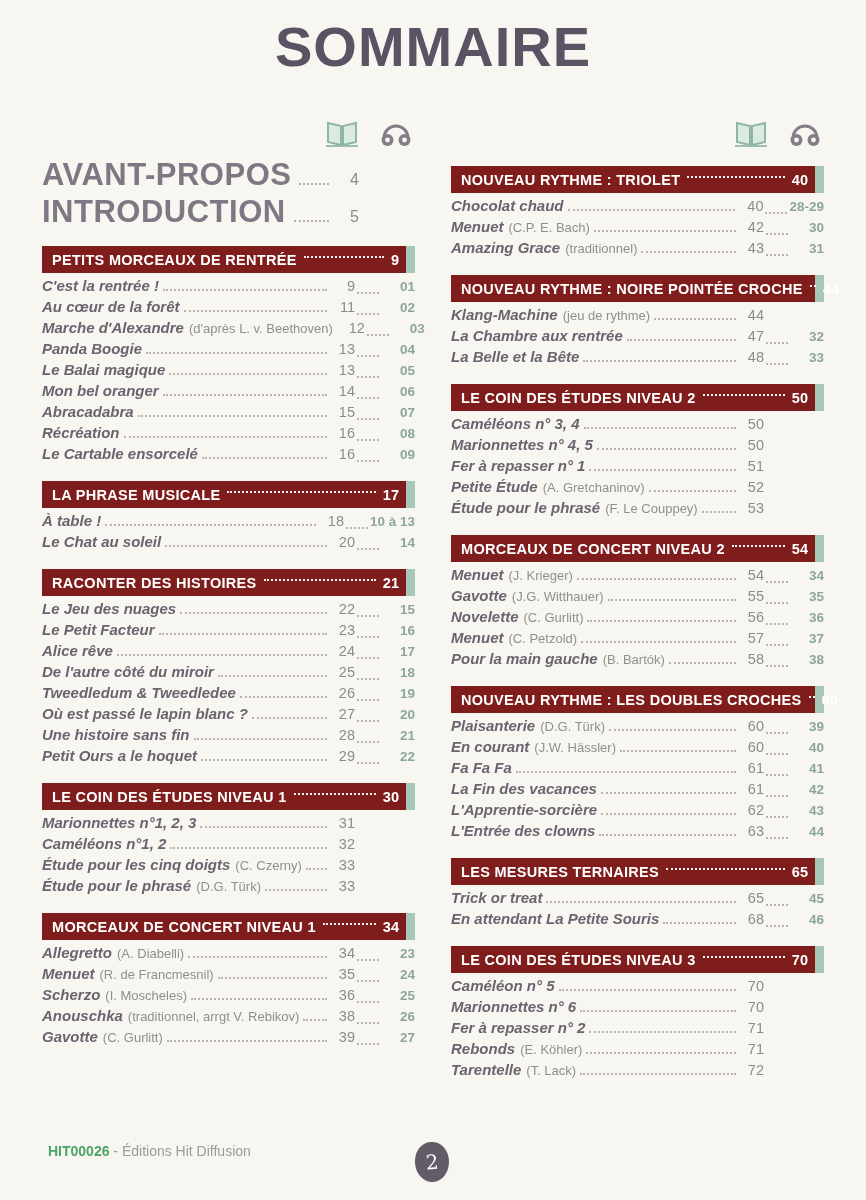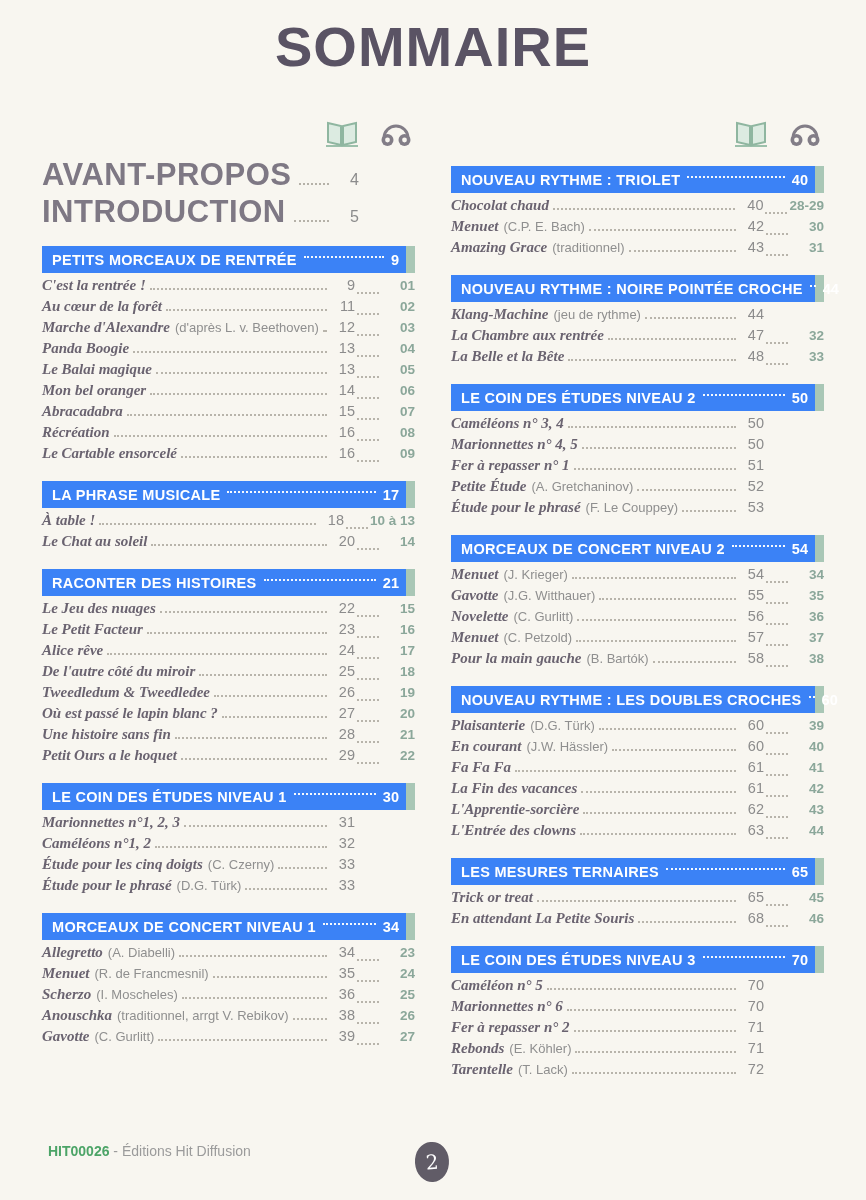--- a/index.html
+++ b/index.html
@@ -22,31 +22,31 @@
   
   .fm{display:flex;align-items:baseline;height:37px;}
   .fm .fl{font-size:31px;font-weight:bold;color:#7e7884;letter-spacing:.5px;white-space:nowrap;}
   .fm .lead{flex:1;border-bottom:2px dotted #b5b1a8;margin:0 6px 6px 8px;min-width:0;}
   .fm .pg{width:24px;text-align:right;color:#8c8c8c;font-size:16px;}
   .fm .gap{width:22px;}
   .fm .trk{width:34px;}
   .fm-wrap{margin-bottom:14px;}
   
   .bar{
-    background:#3b82f6;border-right:9px solid #a9c7b6;
+    background:#7f1d1d;border-right:9px solid #a9c7b6;
     color:#fff;display:flex;align-items:center;
     height:27px;padding:0 7px 0 10px;margin-top:15px;
   }
   .bar .bt{font-size:14.5px;font-weight:bold;letter-spacing:.3px;white-space:nowrap;}
   .bar .blead{flex:1;border-bottom:2px dotted rgba(255,255,255,.95);margin:0 7px 5px;min-width:6px;}
   .bar .bpg{font-size:14.5px;font-weight:bold;}
   .rows{margin-top:4px;}
   .row{display:flex;align-items:baseline;height:21px;}
   .row .t{
-    font-family:Liberation Serif, serif;font-style:italic;font-weight:bold;
+    font-family:Liberation Sans, sans-serif;font-style:italic;font-weight:bold;
     font-size:15px;color:#6a6370;white-space:nowrap;
   }
   .row .s{font-size:13px;color:#8f8f8f;margin-left:5px;white-space:nowrap;}
   .row .lead{flex:1;border-bottom:2px dotted #b8b4ab;margin:0 4px 4px;min-width:0;}
   .row .pg{width:24px;text-align:right;color:#8c8c8c;font-size:14.5px;flex-shrink:0;}
   .row .gap{width:22px;margin:0 2px;flex-shrink:0;}
   .row .gap.dotted{border-bottom:2px dotted #b8b4ab;align-self:flex-end;margin-bottom:4px;}
   .row .trk{min-width:34px;text-align:right;color:#8ba79a;font-weight:bold;font-size:13.5px;white-space:nowrap;}
   
   .footer{position:absolute;left:48px;bottom:41px;font-size:14px;color:#9b9b9b;}

